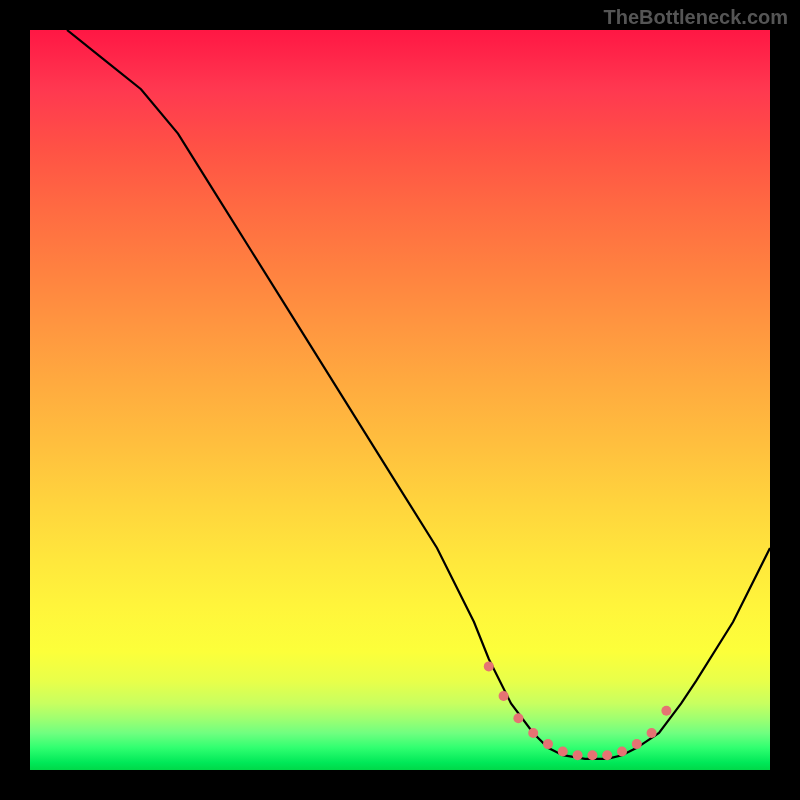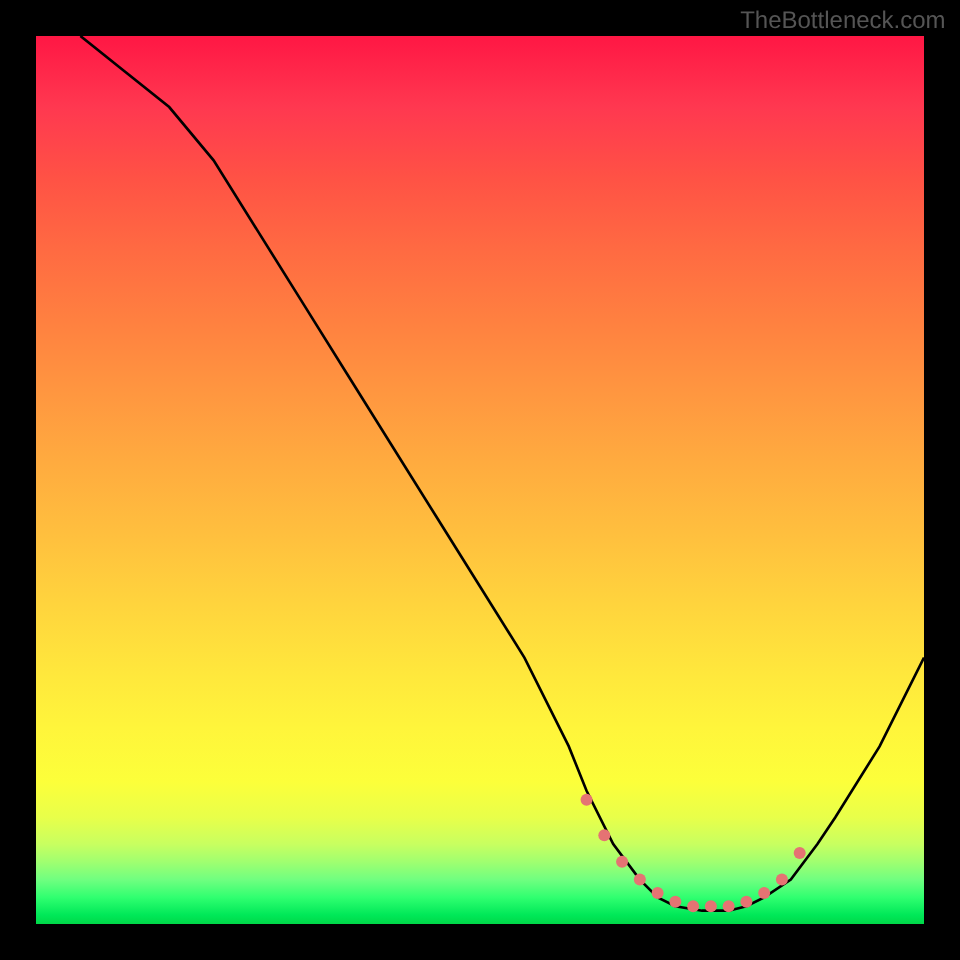--- a/index.html
+++ b/index.html
@@ -9,21 +9,21 @@
     background: #000;
     position: relative;
     font-family: Arial, sans-serif;
   }
   .watermark {
     position: absolute;
     top: 6px;
     right: 12px;
     color: #555;
     font-size: 20px;
-    font-weight: 400;
+    font-weight: 700;
     z-index: 10;
     text-align: center;
   }
   .plot-area {
     position: absolute;
     left: 30px;
     top: 30px;
     width: 740px;
     height: 740px;
     overflow: hidden;

